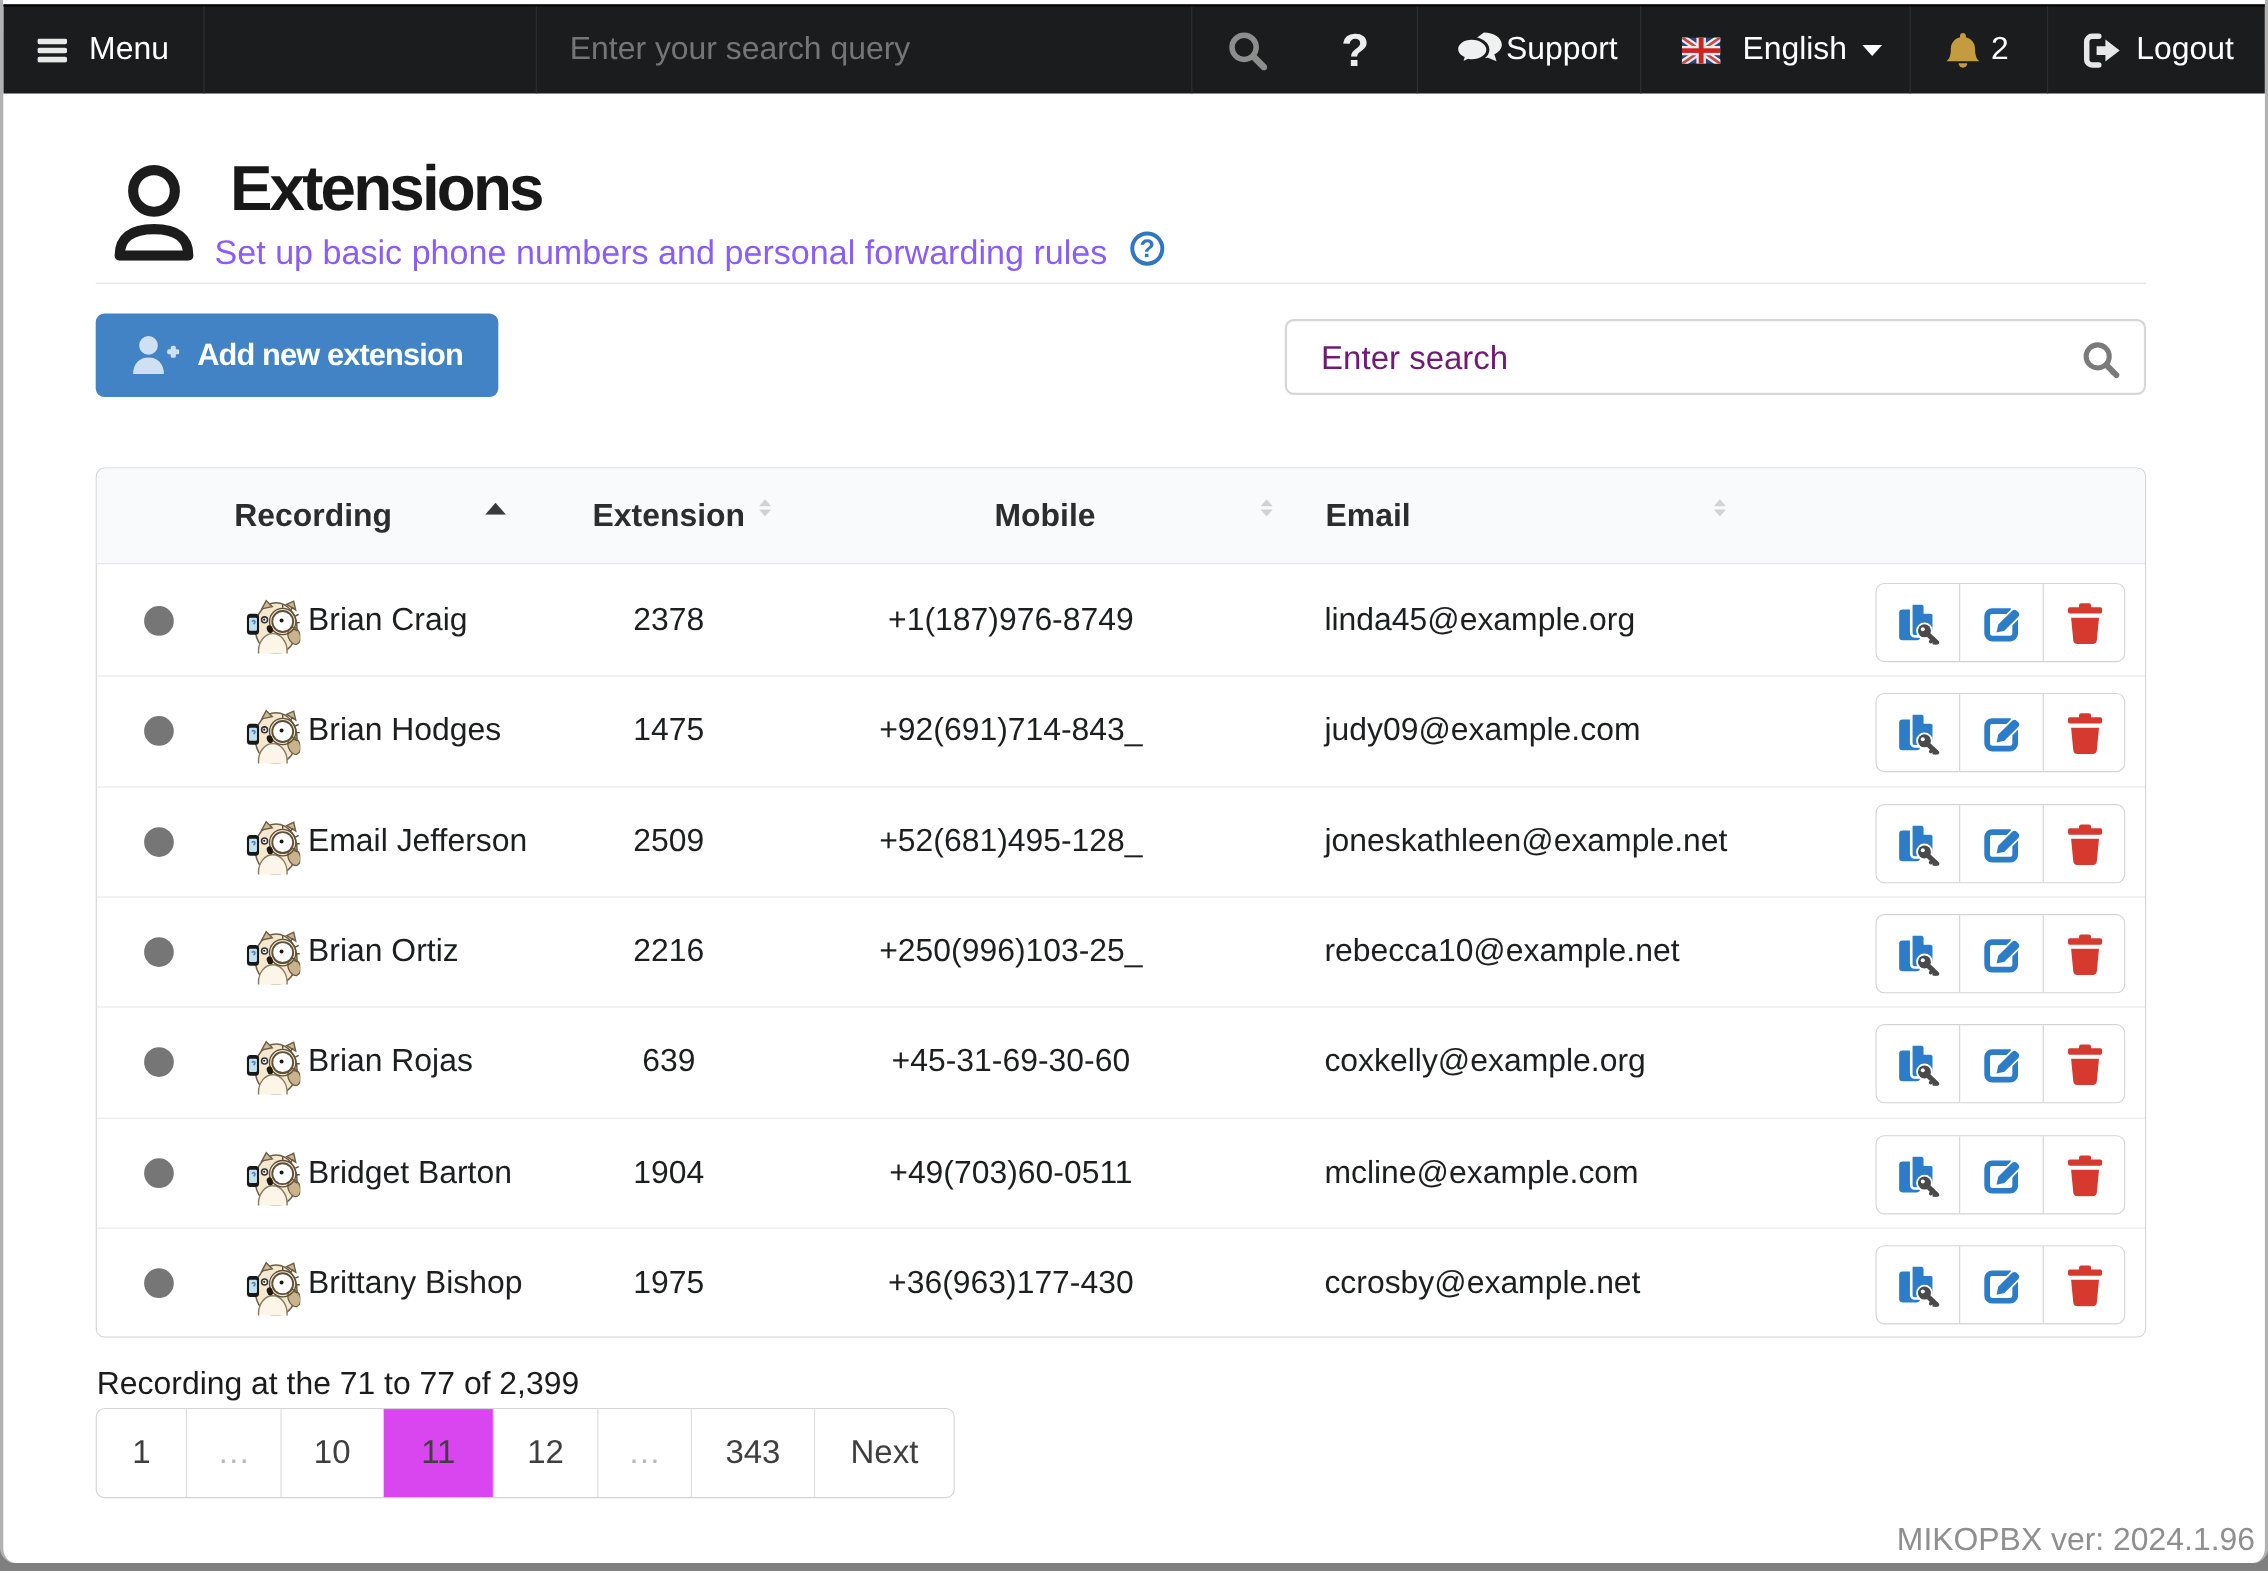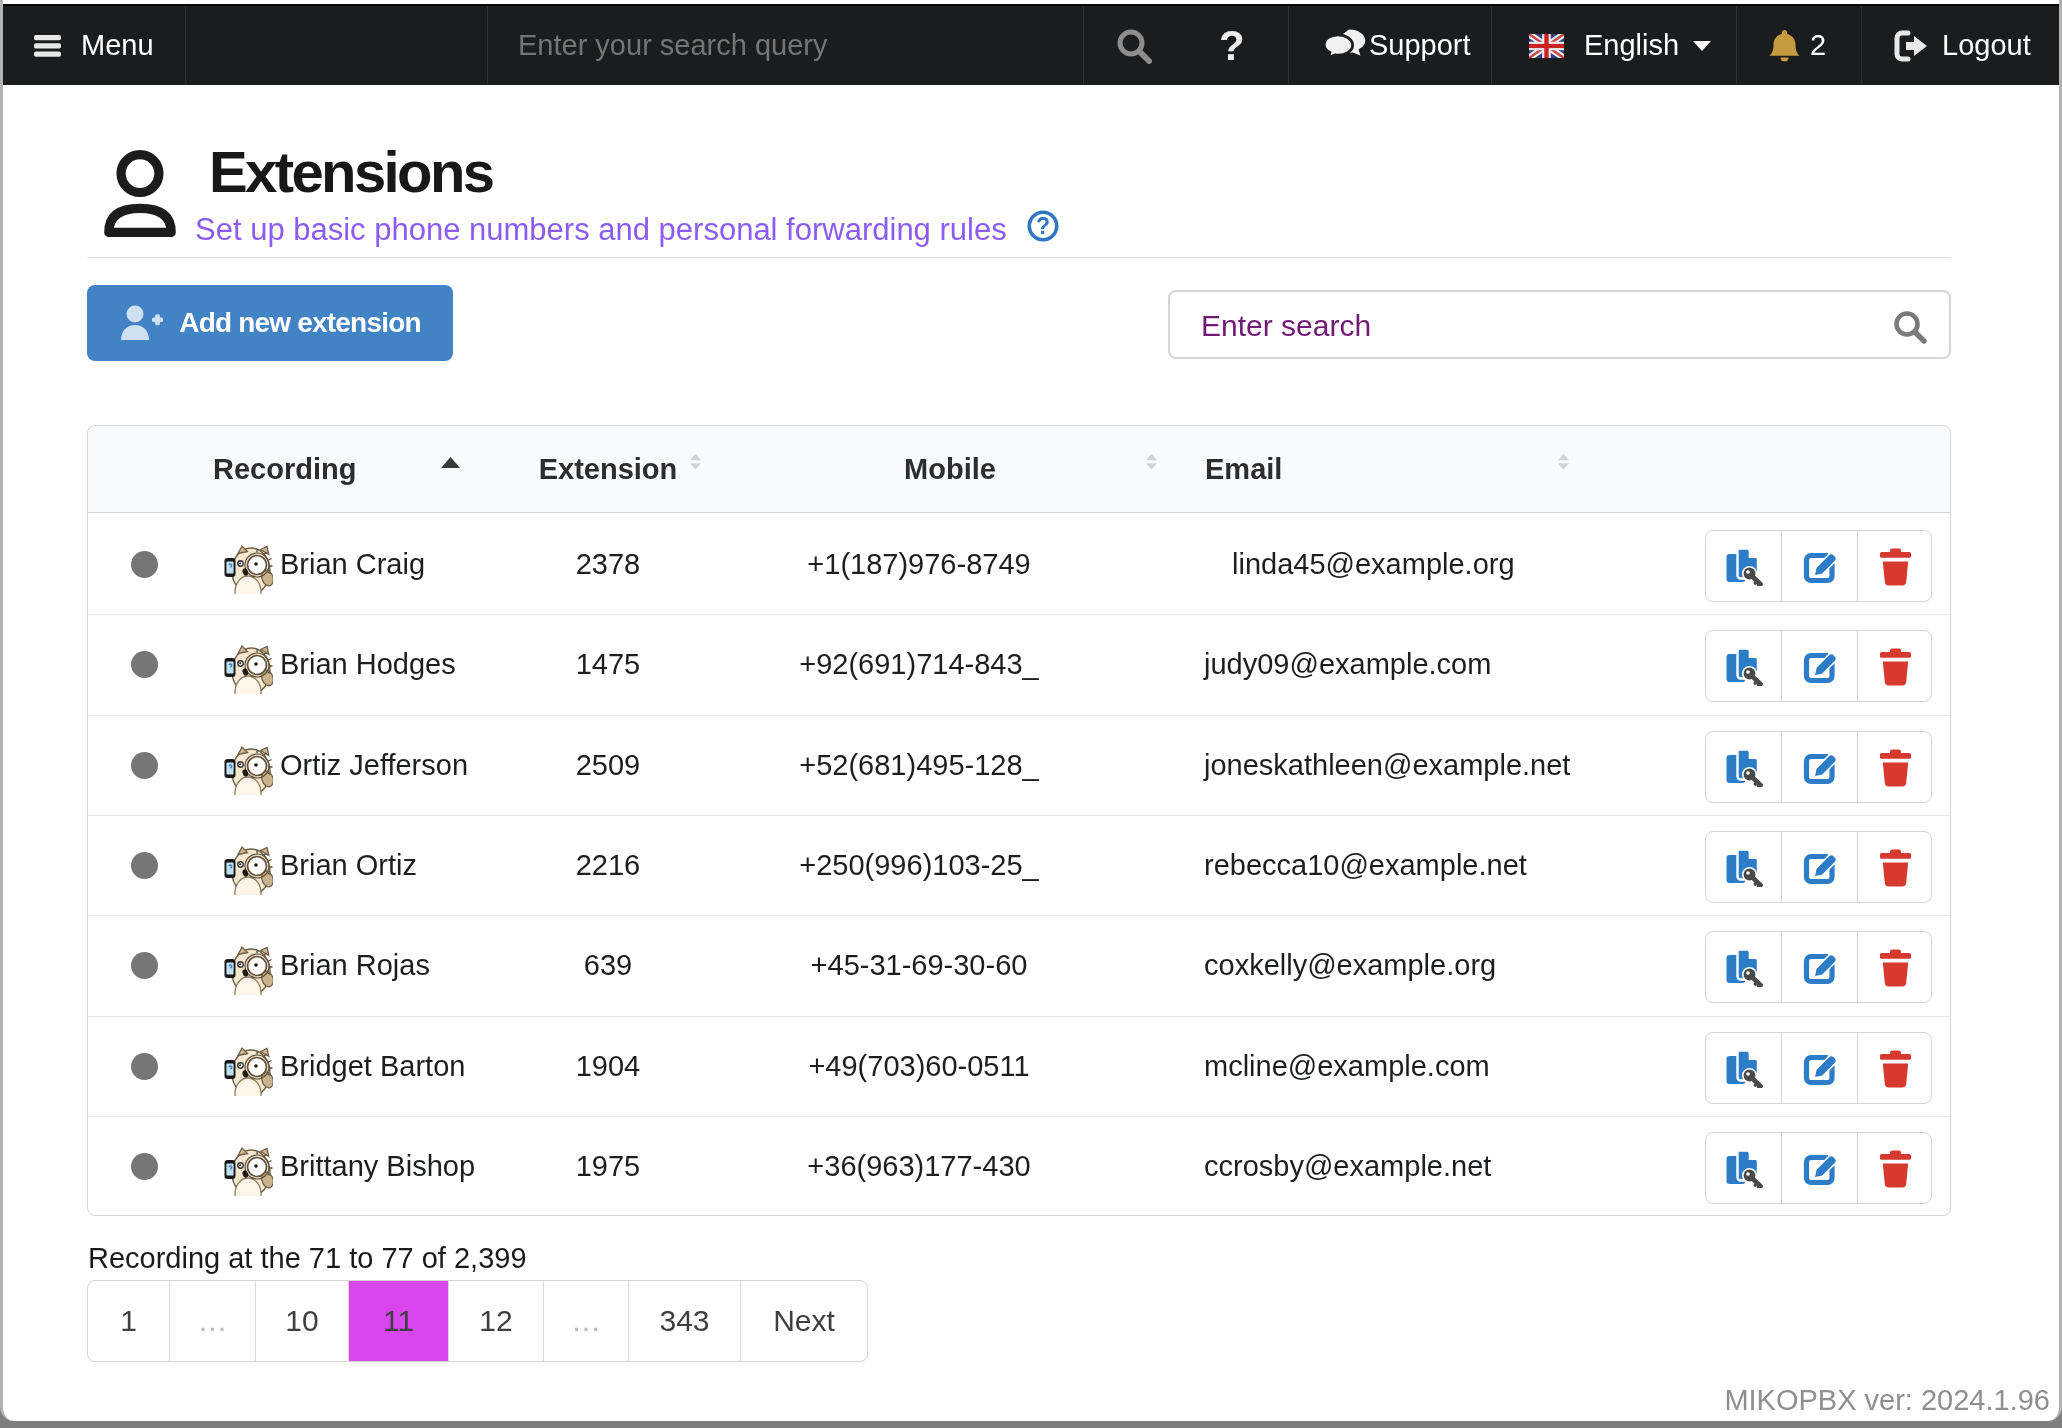--- a/index.html
+++ b/index.html
@@ -203,21 +203,21 @@
         </svg>
     </div>
     <div class="row" style="top:88px">
       <div class="dot"></div>
       <svg style="position:absolute;left:135px;top:30px" width="50" height="50" viewBox="0 0 50 50">
           <use href="#ava"></use>
         </svg>
       <div class="cell" style="left:192px">Brian Craig</div>
       <div class="cell" style="left:407px;width:226px;justify-content:center">2378</div>
       <div class="cell" style="left:666px;width:330px;justify-content:center">+1(187)976-8749</div>
-      <div class="cell" style="left:1144px">linda45@example.org</div>
+      <div class="cell" style="left:1116px">linda45@example.org</div>
       <div class="acts">
         <div class="b" style="left:0">
             <svg width="40" height="40" viewBox="0 0 40 40">
               <use href="#icopy"></use>
             </svg>
           </div>
         <div class="b b2">
             <svg width="42" height="40" viewBox="0 0 42 40">
               <use href="#iedit"></use>
             </svg>
@@ -256,21 +256,21 @@
             </svg>
           </div>
       </div>
     </div>
     <div class="row" style="top:289px">
         <div class="rline" style="top:0"></div>
       <div class="dot"></div>
       <svg style="position:absolute;left:135px;top:30px" width="50" height="50" viewBox="0 0 50 50">
           <use href="#ava"></use>
         </svg>
-      <div class="cell" style="left:192px">Ortiz Jefferson</div>
+      <div class="cell" style="left:192px">Email Jefferson</div>
       <div class="cell" style="left:407px;width:226px;justify-content:center">2509</div>
       <div class="cell" style="left:666px;width:330px;justify-content:center">+52(681)495-128_</div>
       <div class="cell" style="left:1116px">joneskathleen@example.net</div>
       <div class="acts">
         <div class="b" style="left:0">
             <svg width="40" height="40" viewBox="0 0 40 40">
               <use href="#icopy"></use>
             </svg>
           </div>
         <div class="b b2">

